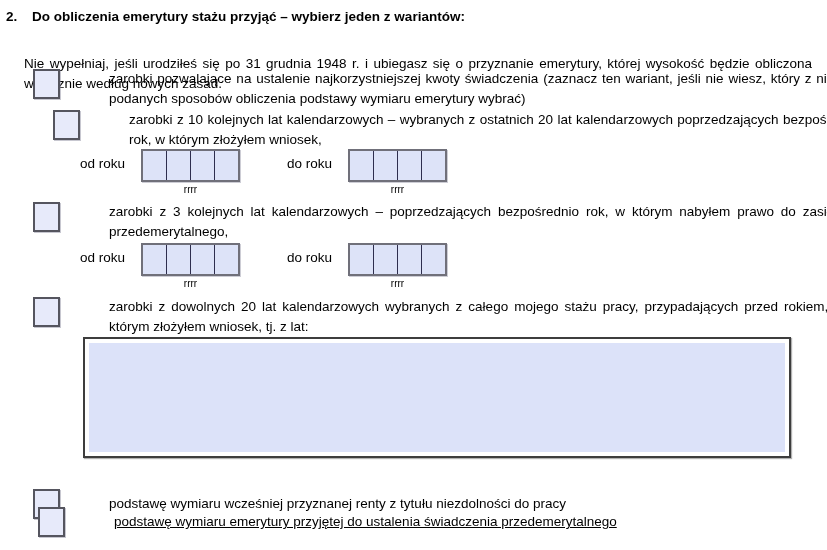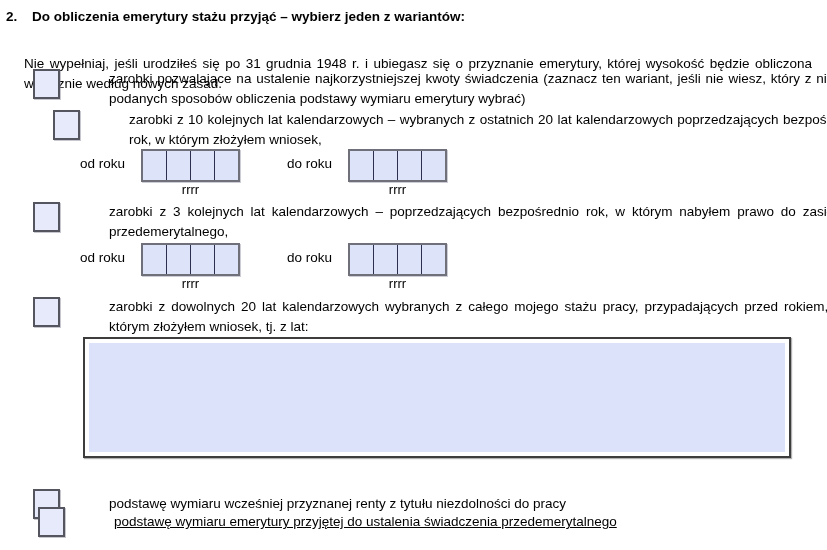--- a/index.html
+++ b/index.html
@@ -26,21 +26,21 @@
   .yearrow{height:46px;}
   .ylabel{position:absolute;top:7px;font-size:13.5px;text-align:right;}
   .ygroup{position:absolute;top:0;}
   .ycells{
     display:flex;border:2px solid #70707a;background:#dde3f8;
     box-shadow:1px 1px 0 rgba(130,130,150,.4);cursor:text;
   }
   .ycell{width:23px;height:29px;background:#dde3f8;}
   .ycell + .ycell{border-left:1px solid #2e2e4e;}
   .ycap{
-    margin-top:2px;text-align:center;font-size:13px;line-height:12px;
+    margin-top:2px;text-align:center;font-size:10px;line-height:12px;
   }
   
   .bigbox{
     border:2px solid #3d3d3d;background:#fff;padding:4px;
     box-shadow:1px 1px 1px rgba(100,100,100,.5);
   }
   .bigbox-inner{
     width:100%;height:100%;background:#dce2f9;
     font-size:13.5px;box-sizing:border-box;cursor:text;
   }

